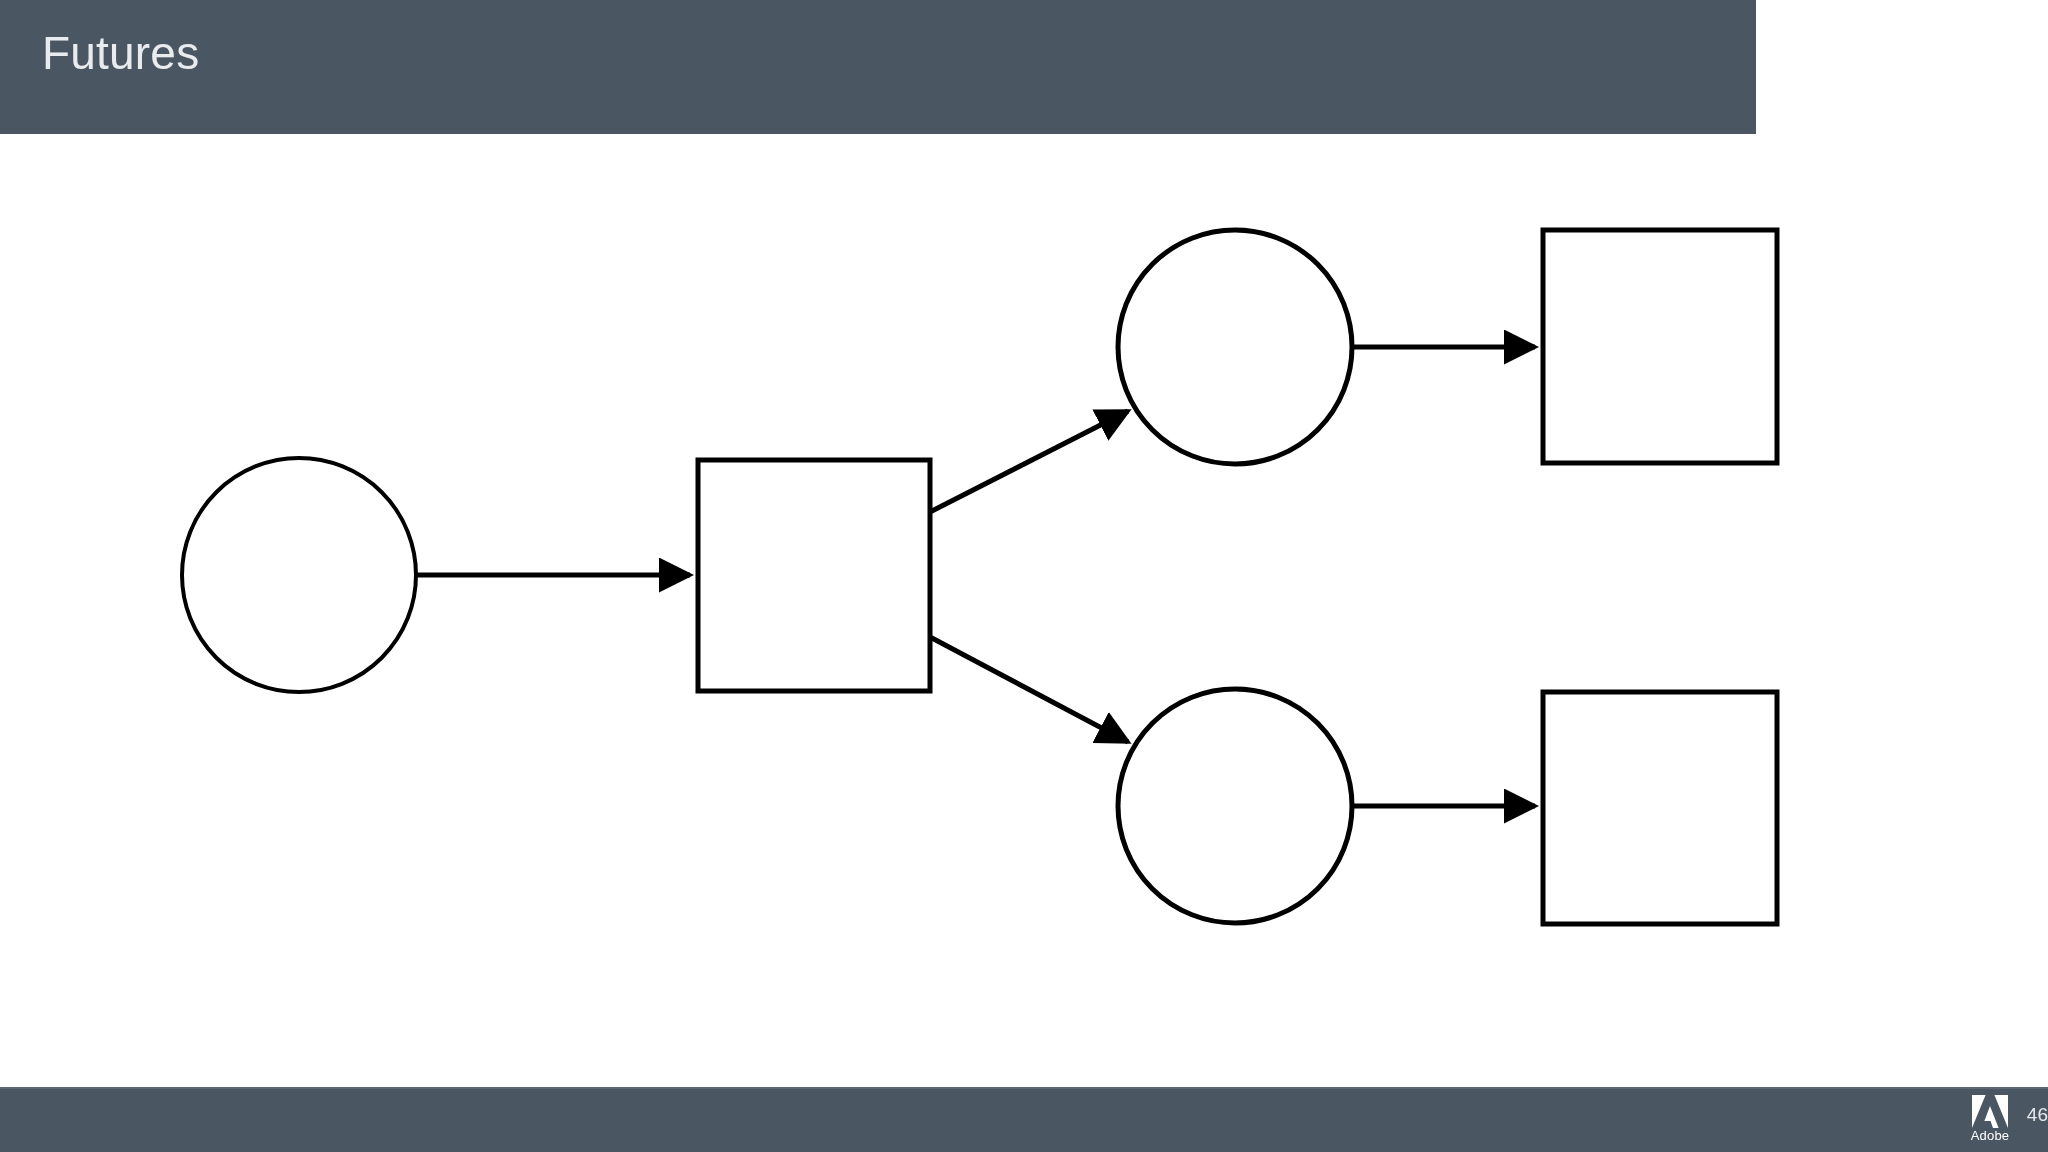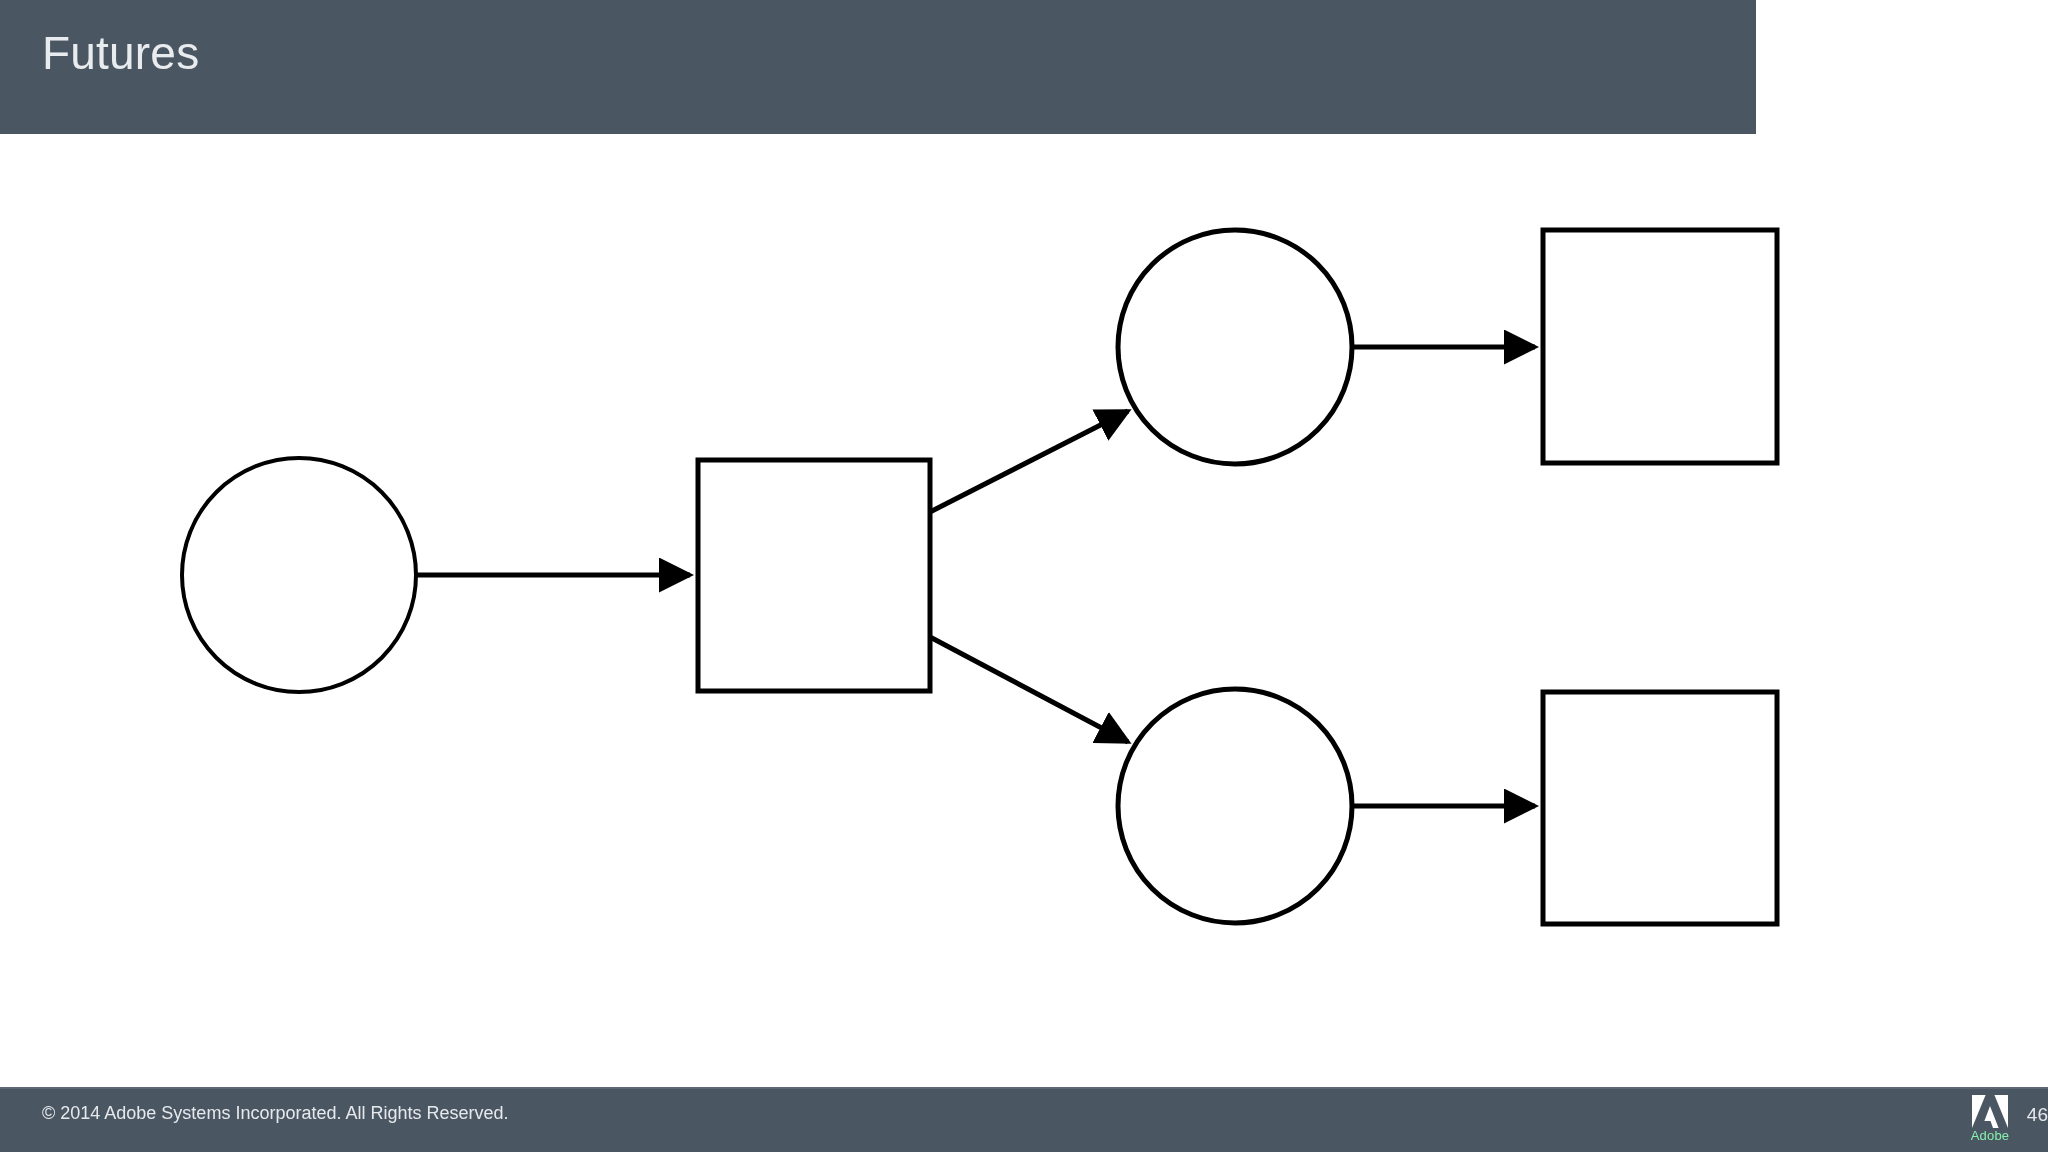--- a/index.html
+++ b/index.html
@@ -100,21 +100,21 @@
     display: block;
     margin: 0 auto;
     width: 36px;
     height: 33px;
   }
   #footer-logo .logo-word {
     display: block;
     text-align: center;
     font-size: 13px;
     line-height: 15px;
-    color: #86efac;
+    color: #ffffff;
     letter-spacing: 0.2px;
   }
 </style>
 </head>
 <body>
 
 <div id="slide">
 
   <div id="slide-header">
     <div id="slide-title">Futures</div>
@@ -150,21 +150,20 @@
       <rect x="1543" y="230" width="234" height="233" fill="#ffffff" stroke="#000000" stroke-width="5"></rect>
 
       <circle cx="1235" cy="806" r="117" fill="#ffffff" stroke="#000000" stroke-width="5"></circle>
 
       <rect x="1543" y="692" width="234" height="232" fill="#ffffff" stroke="#000000" stroke-width="5"></rect>
     </svg>
   </div>
 
   <div id="slide-footer">
 
-    <div id="footer-copyright">© 2014 Adobe Systems Incorporated.  All Rights Reserved.</div>
 
     <div id="footer-page-number">46</div>
 
     <div id="footer-logo">
       <svg class="logo-mark" viewBox="0 0 36 33" xmlns="http://www.w3.org/2000/svg">
         <path d="M 13.6 0 L 0 0 L 0 33 Z" fill="#ffffff"></path>
         <path d="M 22.4 0 L 36 0 L 36 33 Z" fill="#ffffff"></path>
         <path d="M 18 11 L 26.6 33 L 21 33 L 18.5 26 L 12.4 26 Z" fill="#ffffff"></path>
       </svg>
       <span class="logo-word">Adobe</span>

